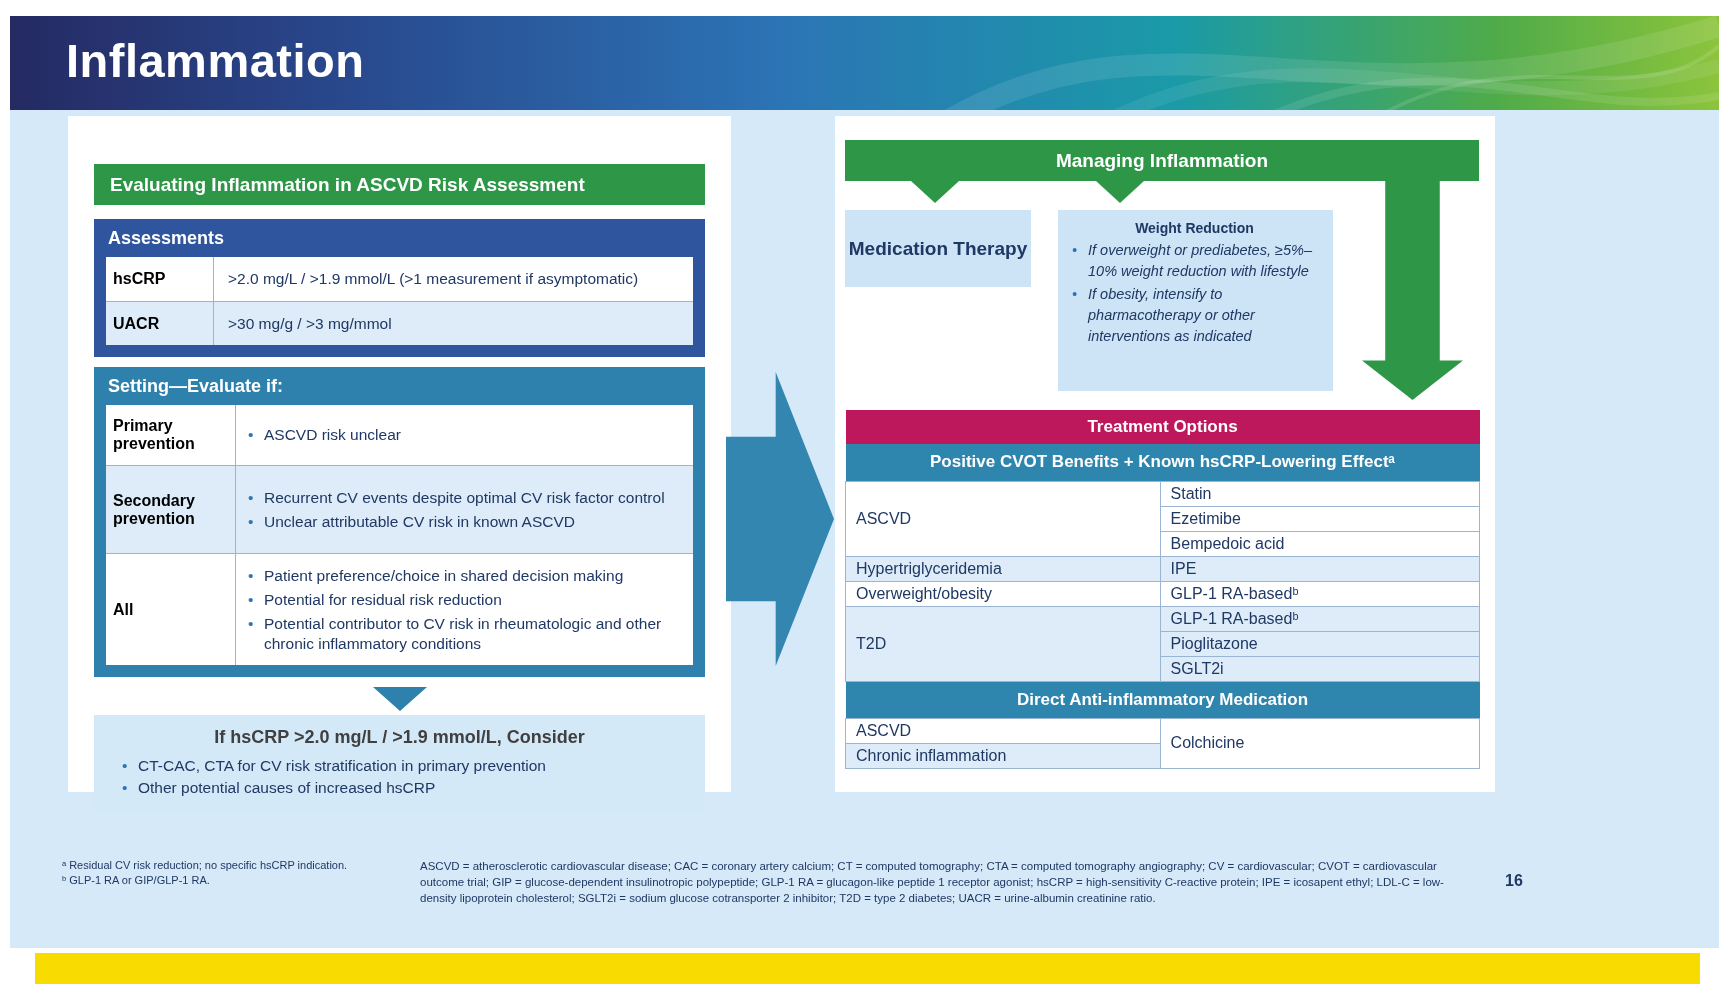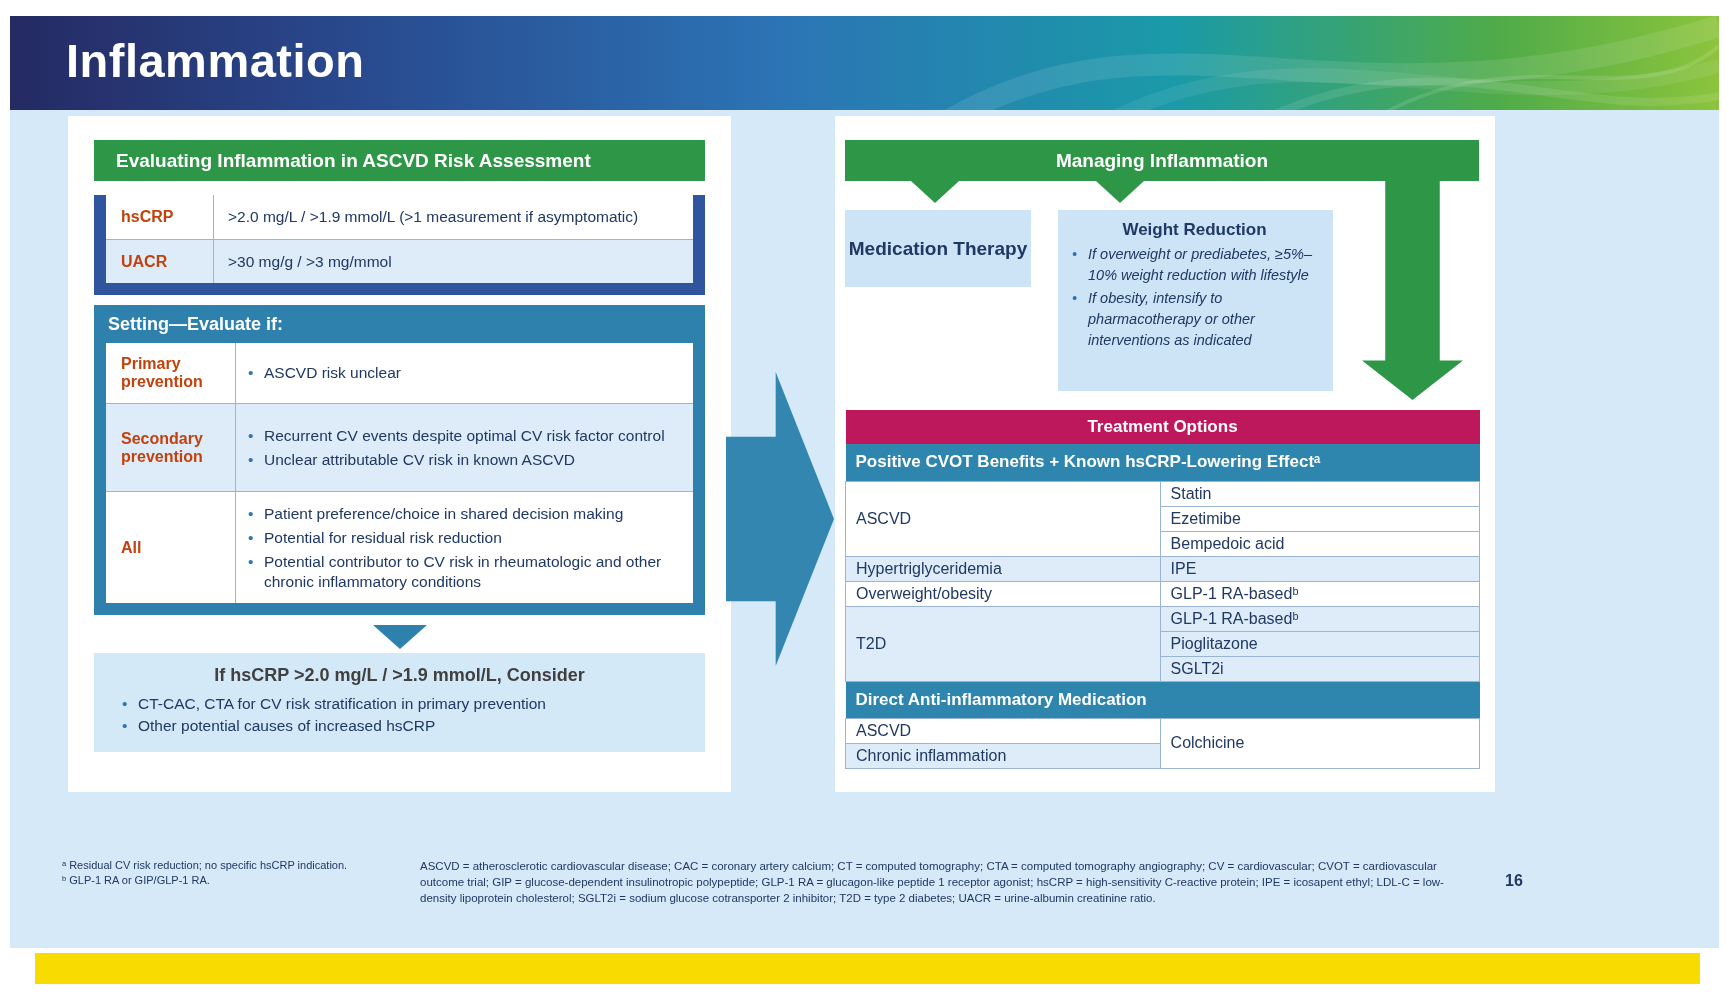--- a/index.html
+++ b/index.html
@@ -19,31 +19,31 @@
   .yellow-bar { position:absolute; left:35px; top:953px; width:1665px; height:31px; background:#f8db00; }
 
   
   .card { position:absolute; top:116px; height:676px; background:#ffffff; }
   .card-left  { left:68px;  width:663px; padding:24px 26px; }
   .card-right { left:835px; width:660px; }
 
   .green-bar { background:#2e9747; color:#ffffff; font-weight:bold; }
 
   
-  .lp-header { height:41px; line-height:41px; font-size:19px; padding-left:22px; margin-bottom:14px; }
+  .lp-header { height:41px; line-height:41px; font-size:19px; padding-left:16px; margin-bottom:14px;margin-top:24px; }
   .panel { margin-bottom:10px; }
   .panel-blue { background:#30559f; padding-bottom:12px; }
   .panel-teal { background:#2e81ad; padding-bottom:12px; }
   .panel-title { color:#ffffff; font-weight:bold; font-size:18px; padding:9px 14px 8px; }
   .inner-table { margin:0 12px; background:#ffffff; }
   .itr { display:flex; align-items:stretch; }
   .itr + .itr { border-top:1px solid #9ab5d4; }
   .itr.alt { background:#ddecf8; }
-  .it-label { width:108px; flex:0 0 108px; display:flex; align-items:center; padding-left:15px;
-    font-weight:bold; font-size:16px; color:#c2410c; border-right:1px solid #9ab5d4; }
+  .it-label { width:108px; flex:0 0 108px; display:flex; align-items:center; padding-left:7px;
+    font-weight:bold; font-size:16px; color:#000000; border-right:1px solid #9ab5d4; }
   .it-value { flex:1; display:flex; flex-direction:column; justify-content:center; padding:8px 10px 8px 4px;
     font-size:15.5px; color:#1f3864; }
   .assess .itr { min-height:44px; }
   .assess .it-value { padding-left:14px; }
   .setting .it-label { width:130px; flex:0 0 130px; }
   .setting .row-primary   { min-height:60px; }
   .setting .row-secondary { min-height:88px; }
   .setting .row-all       { min-height:112px; }
   .bullets div { position:relative; padding-left:24px; line-height:20px; margin:2px 0; }
   .bullets div::before { content:"•"; position:absolute; left:8px; color:#2e75b6; }
@@ -67,29 +67,29 @@
     border-left:24px solid transparent; border-right:24px solid transparent; border-top:22px solid #2e9747; }
   .green-notch.n1 { left:76px; } .green-notch.n2 { left:261px; }
   .green-down-arrow { position:absolute; left:527px; top:65px; width:101px; height:219px; background:#2e9747;
     clip-path:polygon(23% 0, 77% 0, 77% 82%, 100% 82%, 50% 100%, 0 82%, 23% 82%); }
 
   .light-box { position:absolute; background:#cde4f6; color:#1f3864; }
   .lifestyle-box { left:10px; top:94px; width:186px; height:77px;
     display:flex; align-items:center; justify-content:center; text-align:center;
     font-weight:bold; font-size:19px; line-height:26px; }
   .weight-box { left:223px; top:94px; width:275px; height:181px; padding:10px 8px 8px 6px; }
-  .weight-title { text-align:center; font-weight:bold; font-size:17px; margin-bottom:4px; }
+  .weight-title { text-align:center; font-weight:bold; font-size:14px; margin-bottom:4px; }
   .weight-box .bullets div { font-size:14.5px; line-height:21px; color:#1f3864;font-style:italic; }
 
   
   .treat-table { position:absolute; left:10px; top:294px; width:635px; border-collapse:collapse; }
   .treat-table td { border:1px solid #9ab5d4; font-size:16px; color:#1f3864; padding:2px 10px; height:25px; }
   .treat-table td.th-main { background:#be185d; color:#fff; font-weight:bold; text-align:center;
     font-size:17px; height:34px; border:none; }
-  .treat-table td.th-sub { background:#2e86ae; color:#fff; font-weight:bold; 
+  .treat-table td.th-sub { background:#2e86ae; color:#fff; font-weight:bold; text-align:center;
     font-size:17px; height:37px; border:none; }
   .treat-table td.alt { background:#ddecf8; }
   .treat-table td.cond-span { vertical-align:middle; }
   .treat-table col.c1 { width:315px; } .treat-table col.c2 { width:320px; }
 
   
   .footnotes { position:absolute; left:62px; top:858px; font-size:11px; line-height:15px; color:#1f3864; }
   .abbrev { position:absolute; left:420px; top:858px; width:1040px; font-size:11.5px; line-height:16px; color:#1f3864; }
   .page-num { position:absolute; left:1505px; top:872px; font-size:16px; font-weight:bold; color:#1f3864; }
 </style>
@@ -105,20 +105,21 @@
   </svg>
   <div class="banner-title">Inflammation</div>
 </div>
 
 <div class="page-bg"></div>
 
 <div class="card card-left">
   <div class="green-bar lp-header">Evaluating Inflammation in ASCVD Risk Assessment</div>
 
   <div class="panel panel-blue">
+    <div class="panel-title">Assessments</div>
     <div class="inner-table assess">
       <div class="itr">
         <div class="it-label">hsCRP</div>
         <div class="it-value">&gt;2.0 mg/L / &gt;1.9 mmol/L (&gt;1 measurement if asymptomatic)</div>
       </div>
       <div class="itr alt">
         <div class="it-label">UACR</div>
         <div class="it-value">&gt;30 mg/g / &gt;3 mg/mmol</div>
       </div>
     </div>

